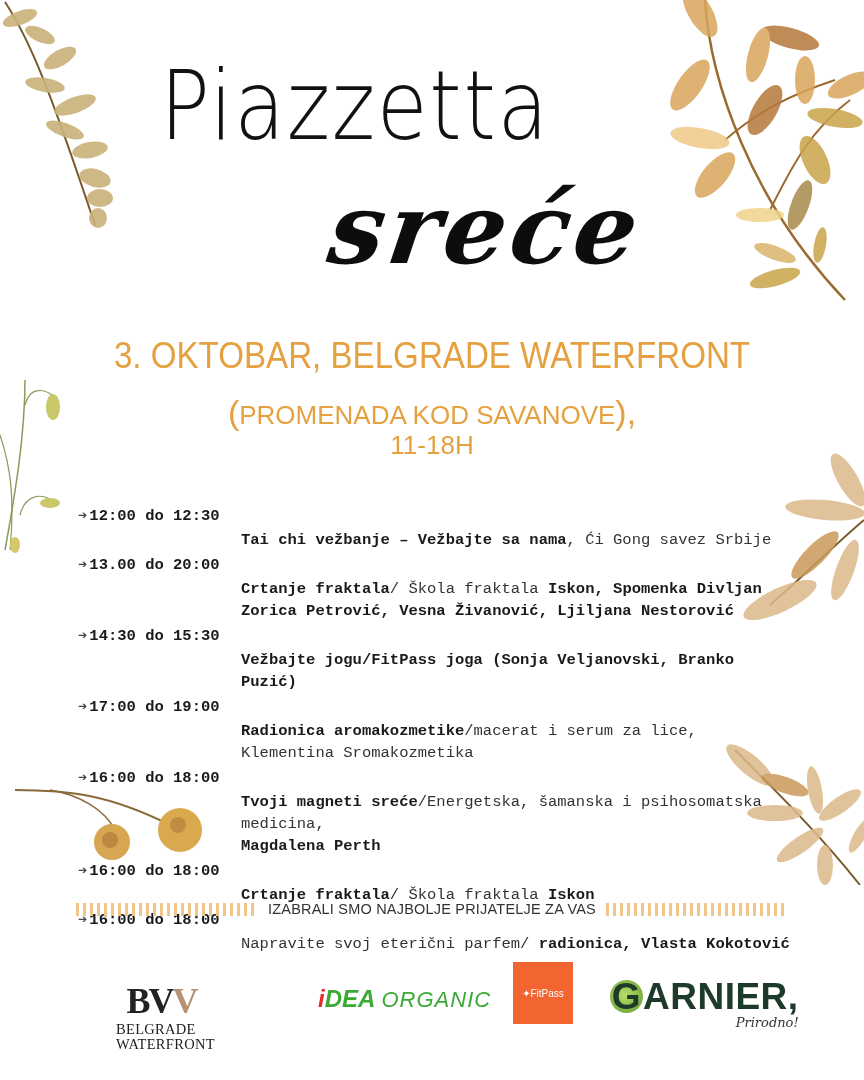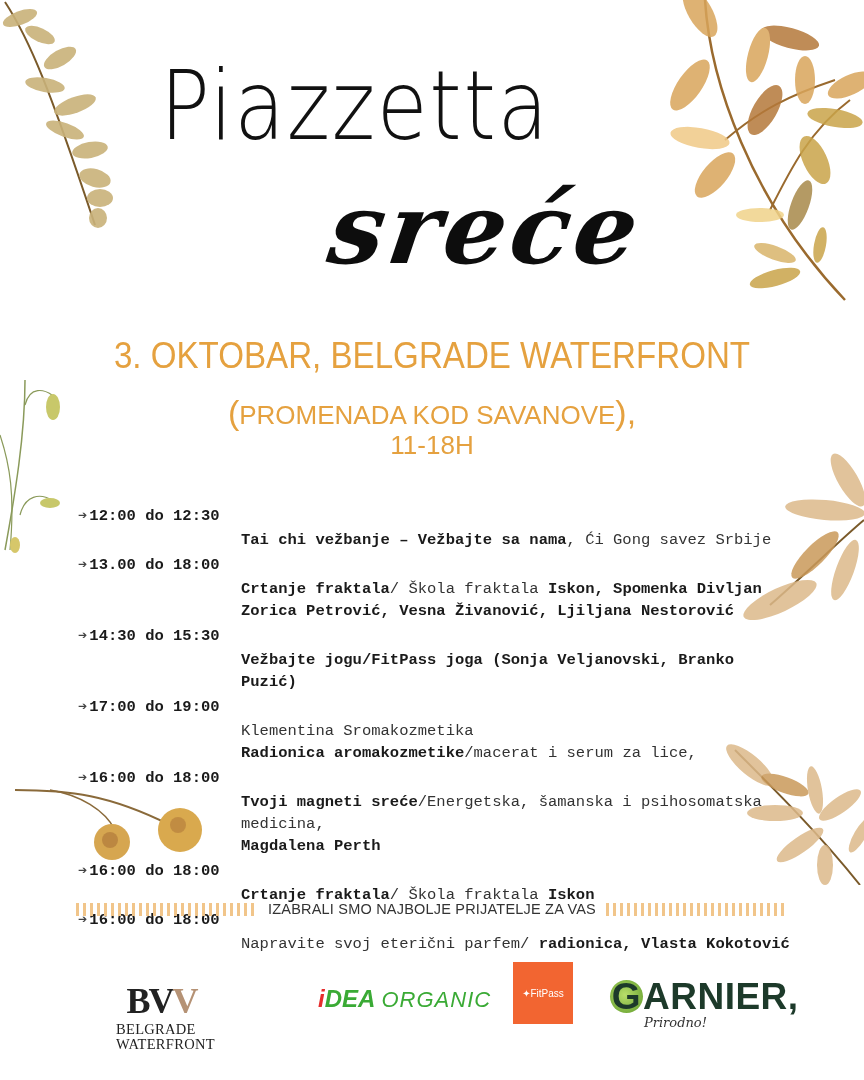--- a/index.html
+++ b/index.html
@@ -48,21 +48,21 @@
   .bw-text { font-family: "Liberation Serif", serif; font-size: 14.5px; color: #222; line-height: 15px; margin-left: 8px; letter-spacing: 0.3px; }
   .logo-idea { position: absolute; left: 318px; top: 985px; font-family: "Liberation Sans", sans-serif; font-size: 22px; color: #3aaa35; }
   .logo-idea .idea { font-weight: bold; font-size: 24px; font-style: italic; }
   .logo-idea .dot { color: #e52d2d; }
   .logo-idea .org { font-style: italic; letter-spacing: 1px; }
   .logo-fit { position: absolute; left: 513px; top: 962px; width: 60px; height: 62px; background: #f26531;
     display: flex; align-items: center; justify-content: center; color: #fff; font-family: "Liberation Sans", sans-serif; font-size: 10px; }
   .logo-garnier { position: absolute; left: 610px; top: 976px; }
   .garnier-word { font-family: Liberation Sans, sans-serif; font-weight: bold; font-size: 37px; color: #1d3a2a; letter-spacing: 0.5px; position: relative; }
   .garnier-g { display: inline-block; color: #1d3a2a; background: radial-gradient(circle at 45% 45%, #b8de6a, #5e9b2a); border-radius: 50%; width: 33px; height: 33px; text-align: center; line-height: 33px; }
-  .garnier-sub { font-family: "DejaVu Serif", serif; font-style: italic; font-size: 13px; color: #333; margin-left: 34px; margin-top: -3px; }
+  .garnier-sub { font-family: "DejaVu Serif", serif; font-style: italic; font-size: 13px; color: #333; margin-left: 34px; margin-top: -3px; text-align: right; }
 </style>
 </head>
 <body>
 
 <svg class="deco" style="left:0;top:0" width="130" height="235" viewBox="0 0 130 235">
   <path d="M5 2 C 30 40, 50 90, 95 225" stroke="#7a5a2a" stroke-width="2" fill="none"></path>
   <g fill="#c9b27a" opacity="0.9">
     <ellipse cx="20" cy="18" rx="18" ry="7" transform="rotate(-20 20 18)"></ellipse>
     <ellipse cx="40" cy="35" rx="16" ry="7" transform="rotate(25 40 35)"></ellipse>
     <ellipse cx="60" cy="58" rx="18" ry="8" transform="rotate(-30 60 58)"></ellipse>
@@ -154,37 +154,37 @@
 <div class="headline h3">11-18H</div>
 
 <div class="schedule" id="schedule">
     <div class="row">
       <div class="time"><span class="arrow">➔</span><span>12:00 do 12:30</span></div>
       <div class="desc">
         <div><span class="b">Tai chi vežbanje – Vežbajte sa nama</span><span class="l">, Ći Gong savez Srbije</span></div>
       </div>
     </div>
     <div class="row">
-      <div class="time"><span class="arrow">➔</span><span>13.00 do 18:00</span></div>
+      <div class="time"><span class="arrow">➔</span><span>13.00 do 20:00</span></div>
       <div class="desc">
         <div><span class="b">Crtanje fraktala</span><span class="l">/ Škola fraktala </span><span class="b">Iskon, Spomenka Divljan</span></div>
         <div><span class="b">Zorica Petrović, Vesna Živanović, Ljiljana Nestorović</span></div>
       </div>
     </div>
     <div class="row">
       <div class="time"><span class="arrow">➔</span><span>14:30 do 15:30</span></div>
       <div class="desc">
         <div><span class="b">Vežbajte jogu/FitPass joga (Sonja Veljanovski, Branko Puzić)</span></div>
       </div>
     </div>
     <div class="row">
       <div class="time"><span class="arrow">➔</span><span>17:00 do 19:00</span></div>
       <div class="desc">
+        <div><span class="b">Radionica aromakozmetike</span><span class="l">/macerat i serum za lice,</span></div>
         <div><span class="l">Klementina Sromakozmetika</span></div>
-        <div><span class="b">Radionica aromakozmetike</span><span class="l">/macerat i serum za lice,</span></div>
       </div>
     </div>
     <div class="row">
       <div class="time"><span class="arrow">➔</span><span>16:00 do 18:00</span></div>
       <div class="desc">
         <div><span class="b">Tvoji magneti sreće</span><span class="l">/Energetska, šamanska i psihosomatska medicina,</span></div>
         <div><span class="b">Magdalena Perth</span></div>
       </div>
     </div>
     <div class="row">

